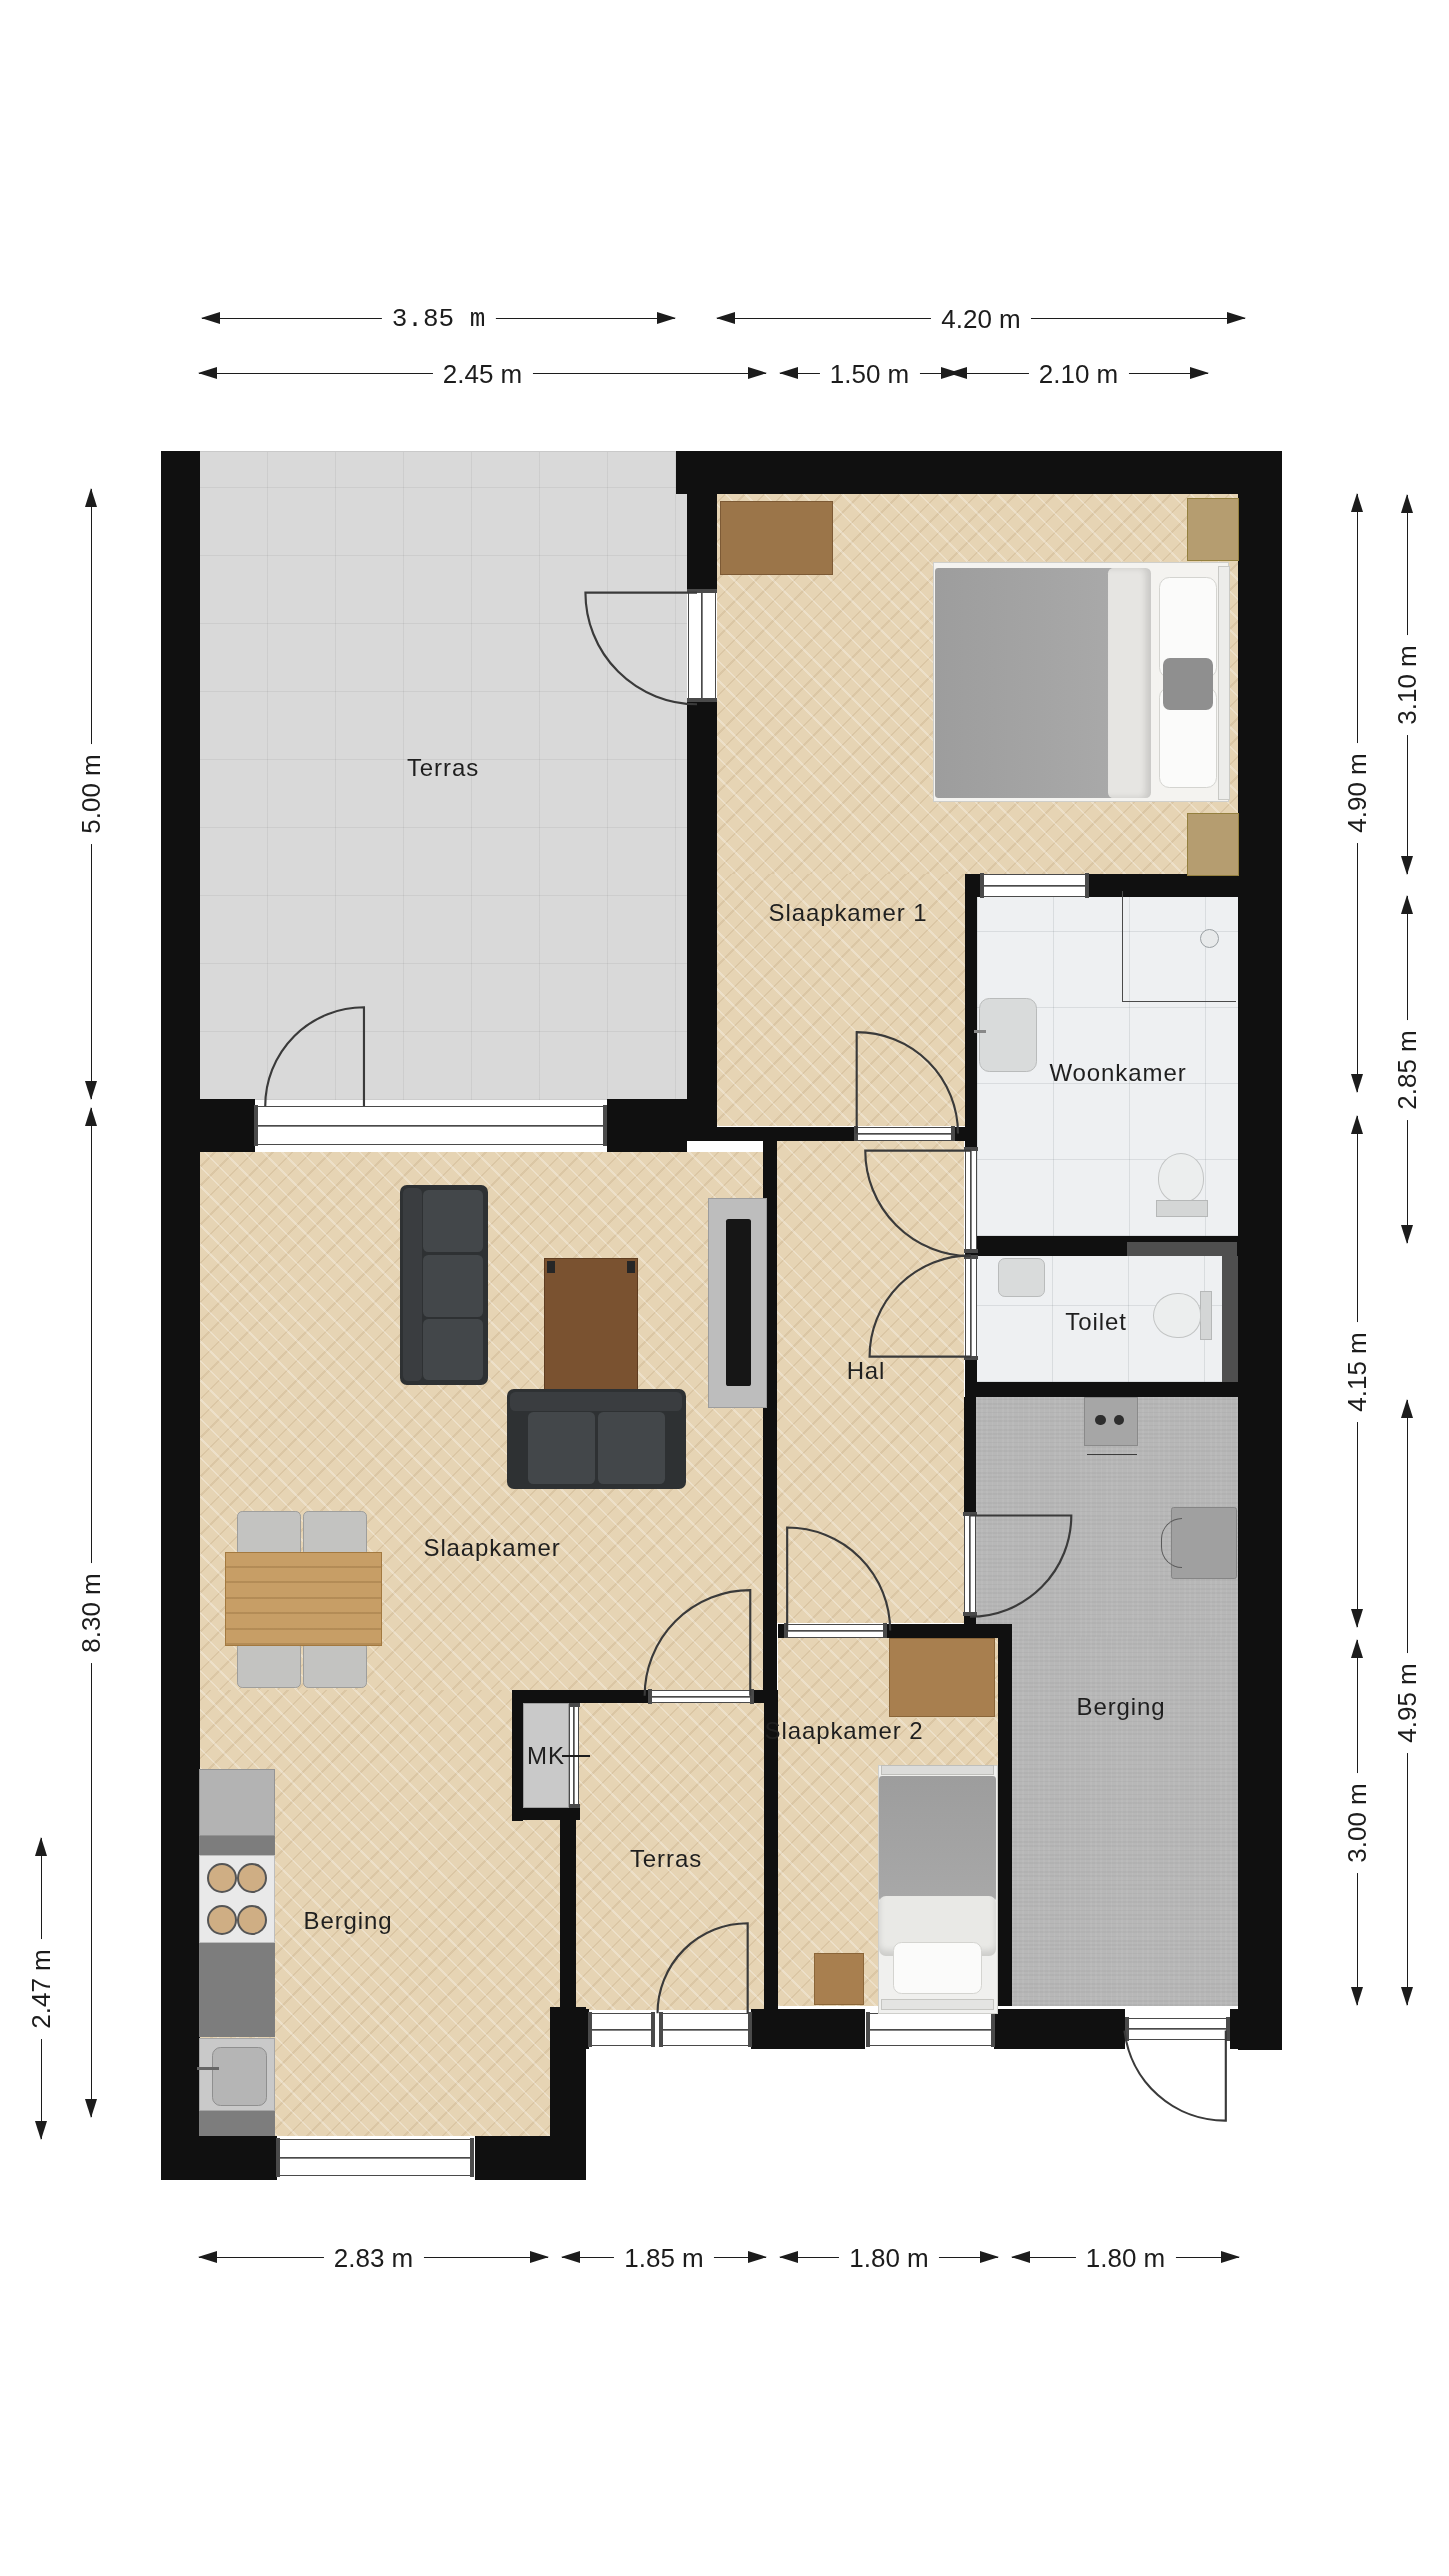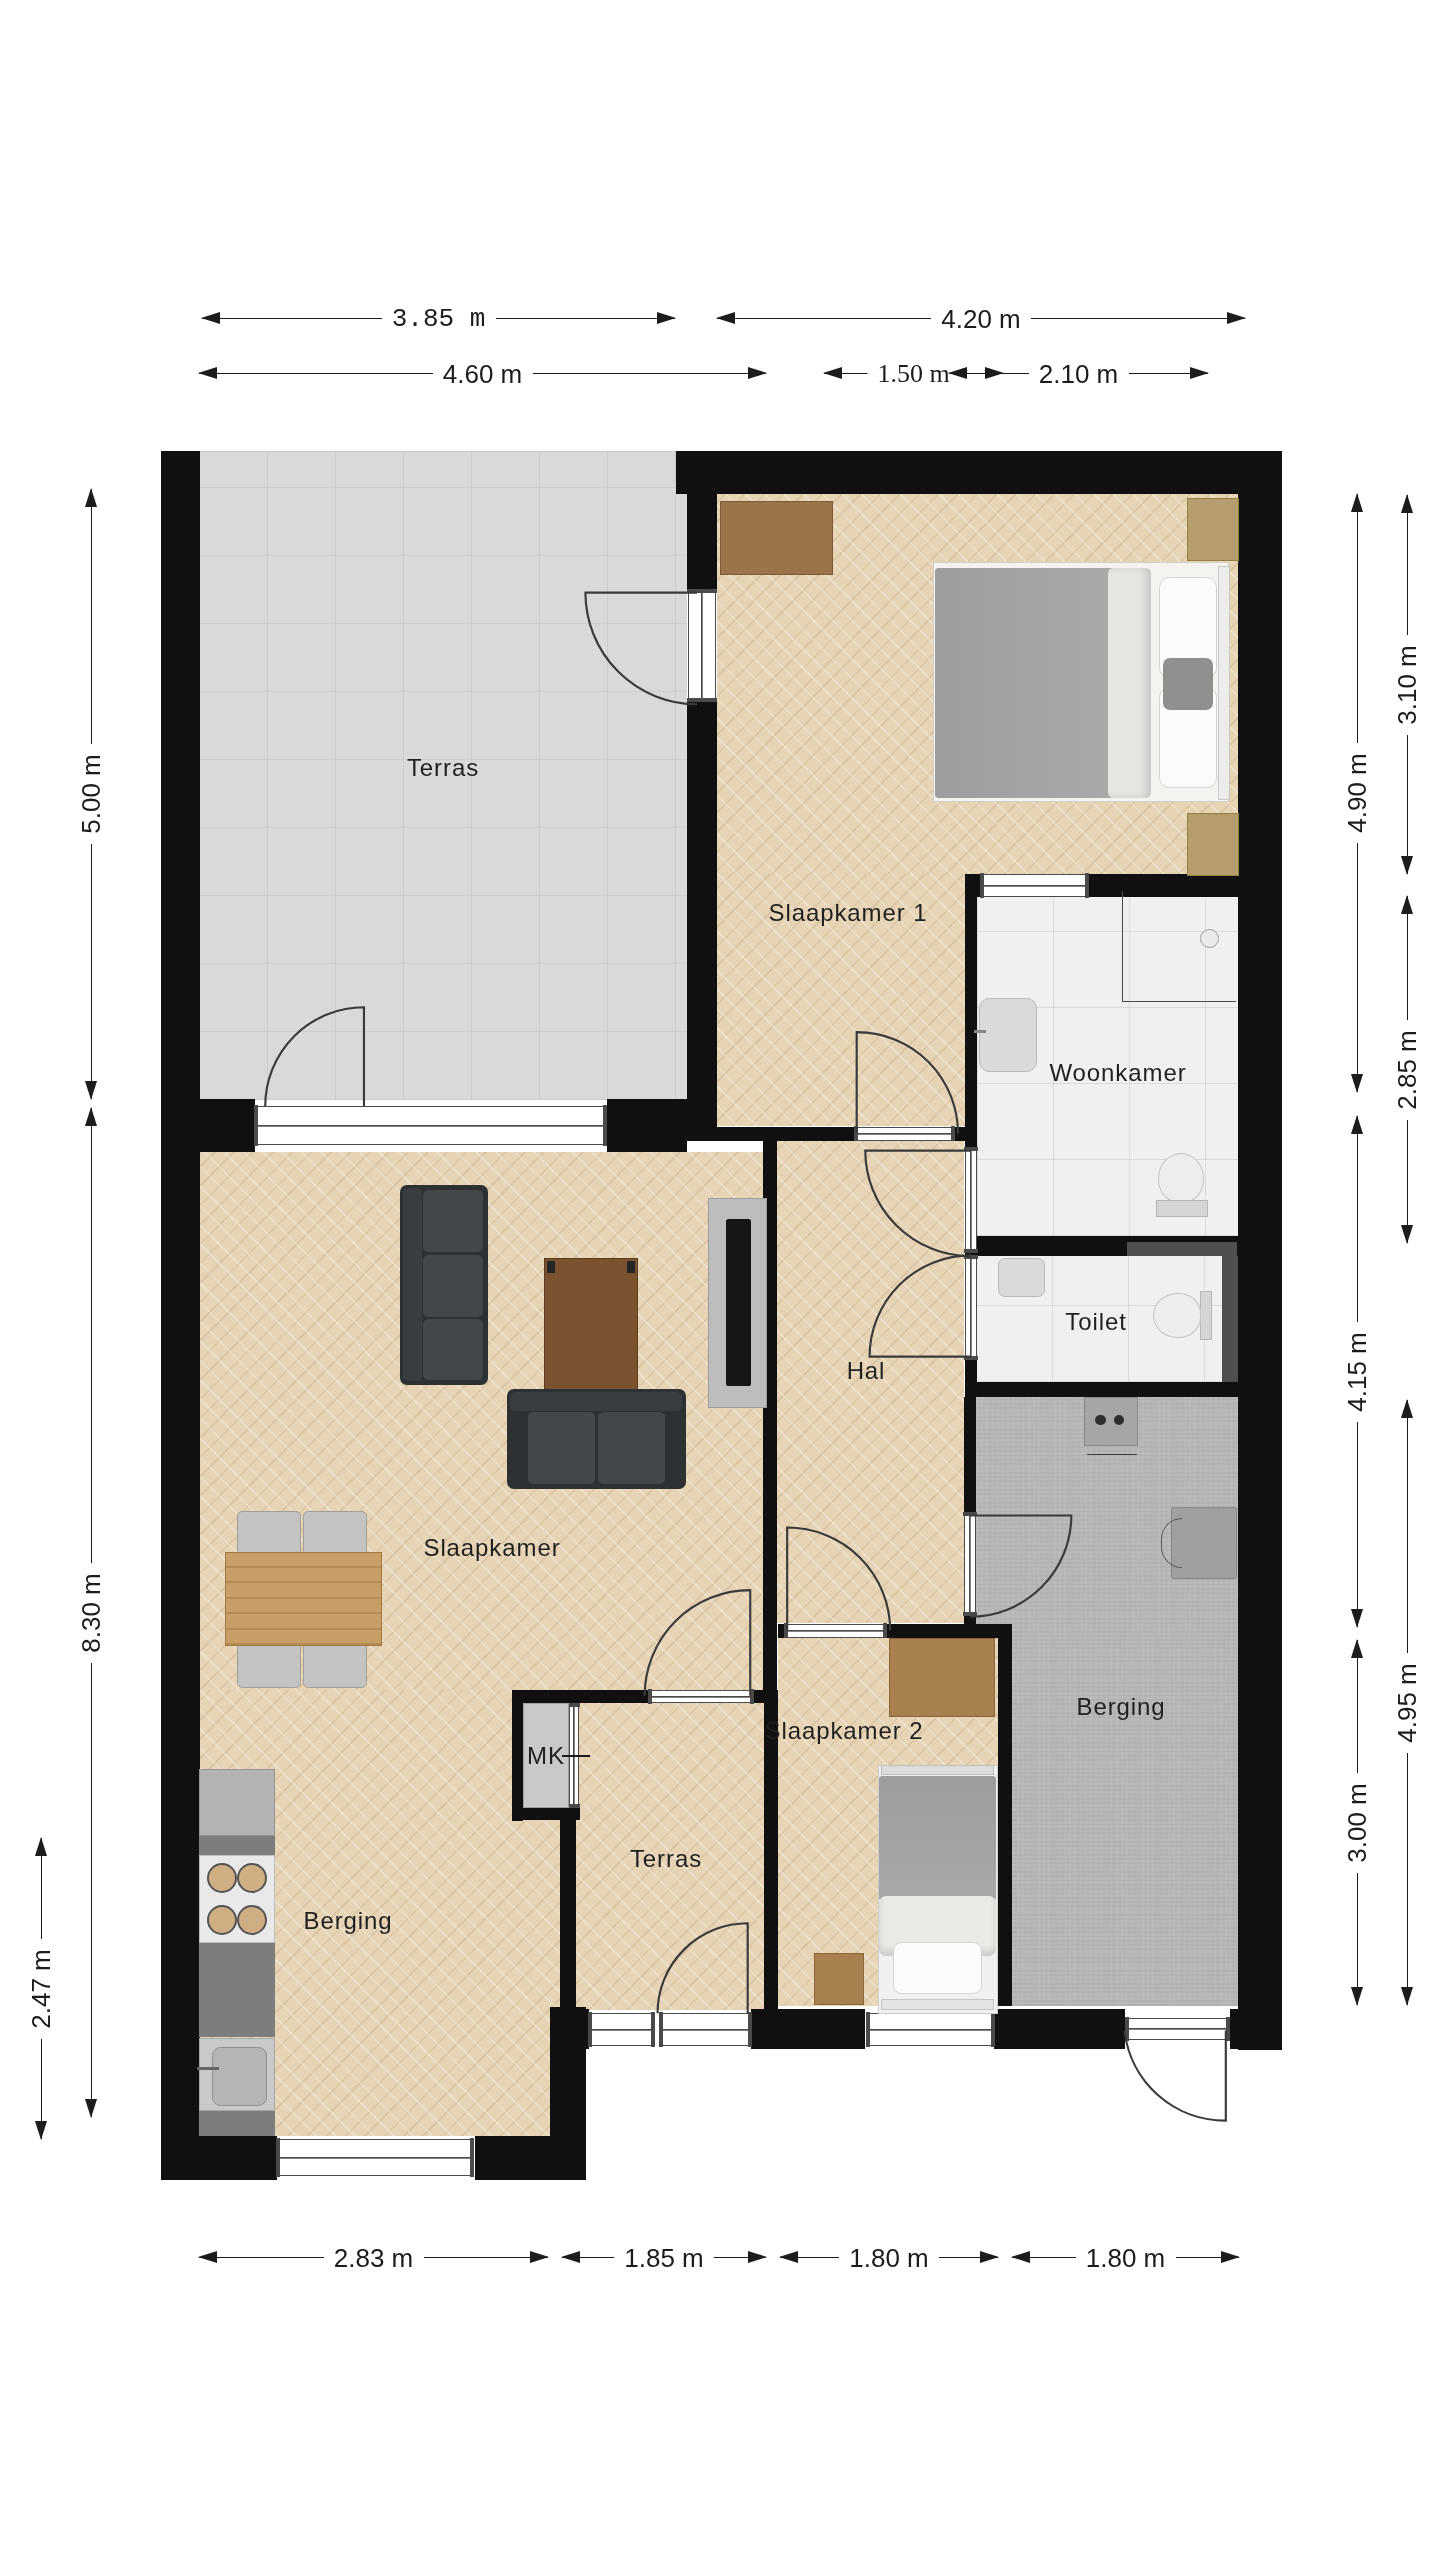--- a/index.html
+++ b/index.html
@@ -240,23 +240,23 @@
     </div>
   <div class="dim h" style="left:717px;top:318px;width:528px;">
       <i class="ah l"></i>
       <i class="ah r"></i>
       <span>4.20 m</span>
     </div>
 
   <div class="dim h" style="left:199px;top:373px;width:567px;">
       <i class="ah l"></i>
       <i class="ah r"></i>
-      <span>4.60 m</span>
-    </div>
-  <div class="dim h" style="left:824px;top:373px;width:179px;font-family:Liberation Serif, serif;">
+      <span>2.45 m</span>
+    </div>
+  <div class="dim h" style="left:780px;top:373px;width:179px;">
       <i class="ah l"></i>
       <i class="ah r"></i>
       <span>1.50 m</span>
     </div>
   <div class="dim h" style="left:949px;top:373px;width:259px;">
       <i class="ah l"></i>
       <i class="ah r"></i>
       <span>2.10 m</span>
     </div>
 

